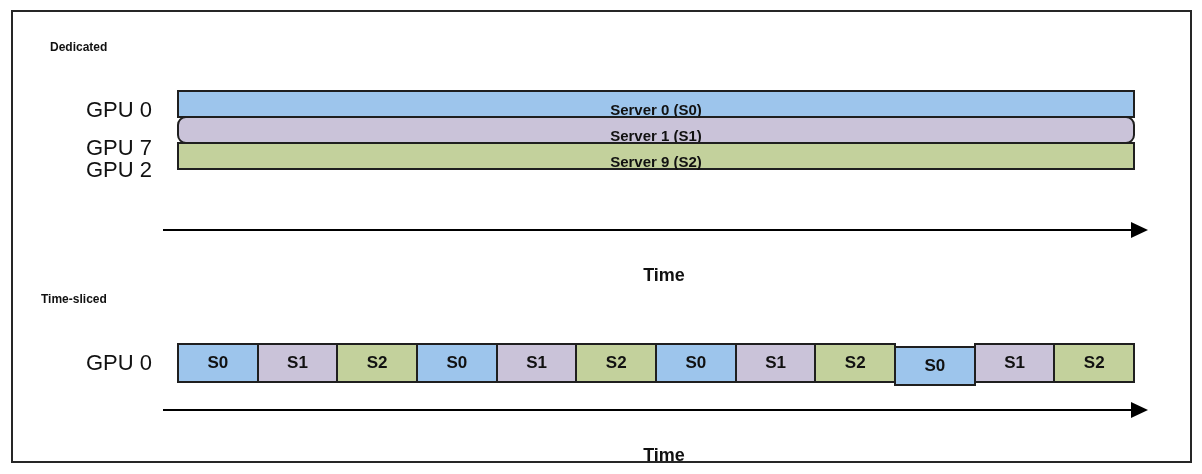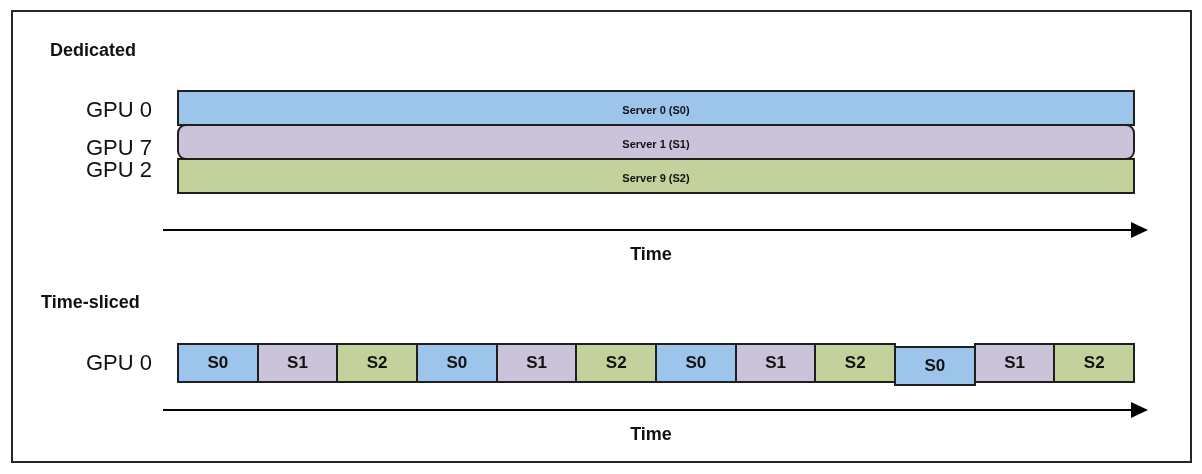--- a/index.html
+++ b/index.html
@@ -16,21 +16,21 @@
     position: absolute;
     left: 11px;
     top: 10px;
     width: 1177px;
     height: 449px;
     border: 2px solid #262626;
     background: #ffffff;
   }
   .section-title {
     position: absolute;
-    font-size: 18px;
+    font-size: 12px;
     font-weight: 700;
     color: #111111;
     white-space: nowrap;
   }
   .title-dedicated { left: 37px; top: 28px; }
   .title-timesliced { left: 28px; top: 280px; text-align: right; }
 
   .gpu-label {
     position: absolute;
     width: 125px;
@@ -46,24 +46,24 @@
   
   .ded-rows {
     position: absolute;
     left: 164px;
     top: 78px;
     width: 958px;
   }
   .ded-row {
     position: relative;
     box-sizing: border-box;
-    height: 36px;
+    height: 28px;
     border: 2px solid #1f1f1f;
     text-align: center;
-    font-size: 11px;
+    font-size: 15px;
     font-weight: 700;
     line-height: 36px;
   }
   .ded-row + .ded-row { margin-top: -2px; }
 
   
   .slice-row {
     position: absolute;
     left: 164px;
     top: 331px;
@@ -107,25 +107,26 @@
     right: 0;
     top: 0;
     width: 0;
     height: 0;
     border-top: 8px solid transparent;
     border-bottom: 8px solid transparent;
     border-left: 17px solid #000000;
   }
   .time-label {
     position: absolute;
-    left: 159px;
+    left: 172px;
     width: 958px;
     text-align: center;
     font-size: 18px;
     font-weight: 700;
+    margin-top: 21px;
   }
   .time-label-1 { top: 232px; }
   .time-label-2 { top: 412px; }
 </style>
 </head>
 <body>
 
 <div class="frame">
 
   <div class="section-title title-dedicated">Dedicated</div>

